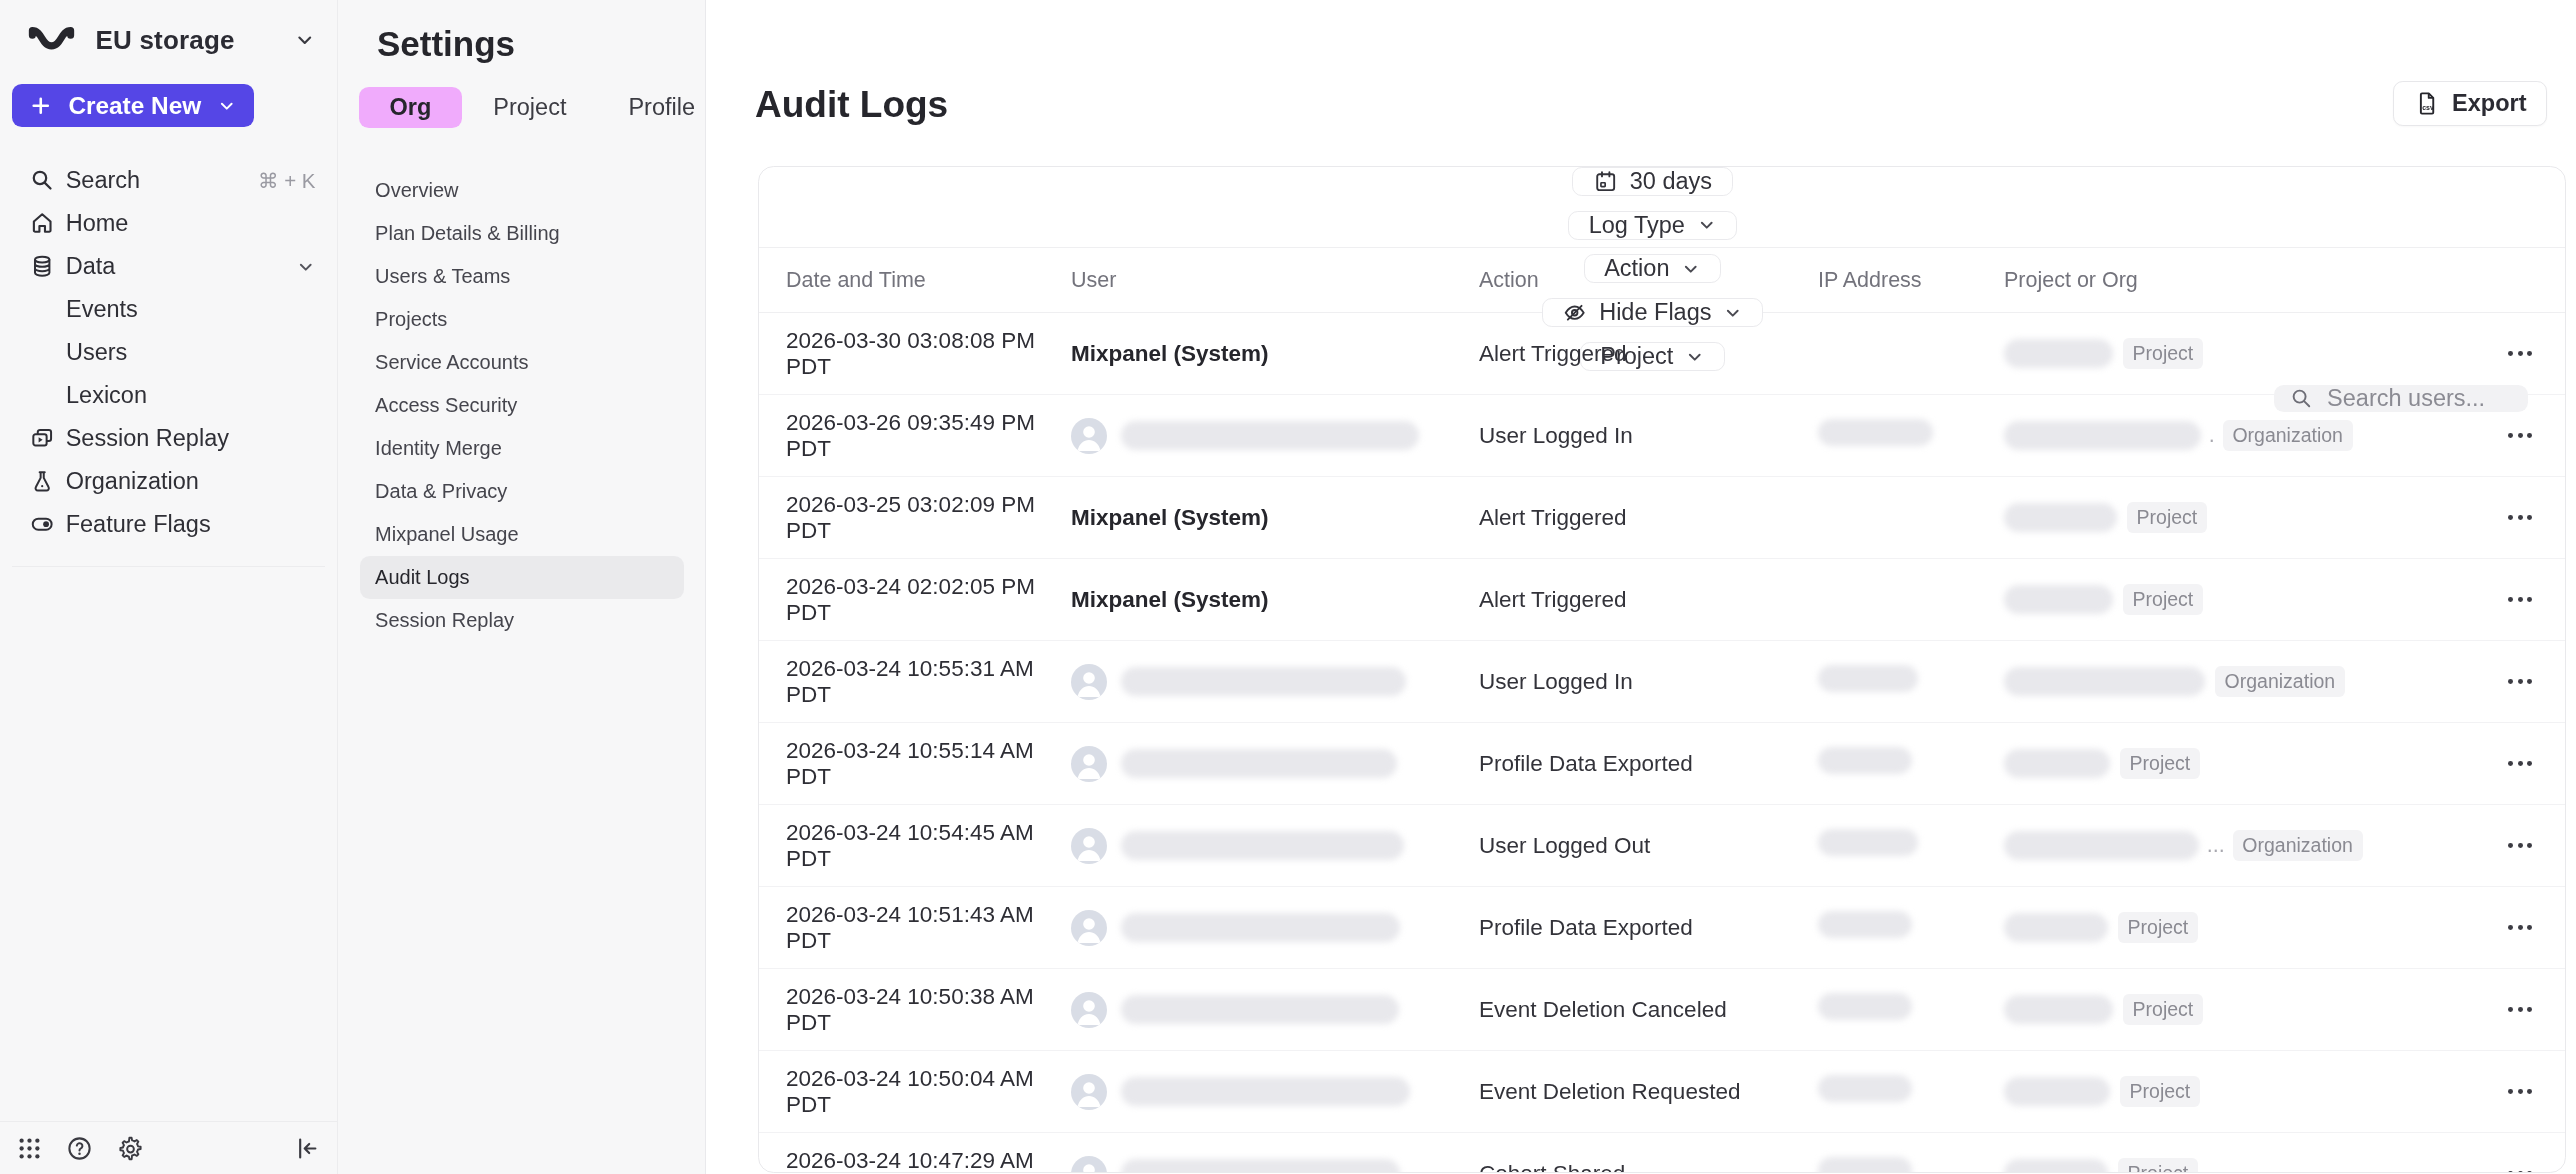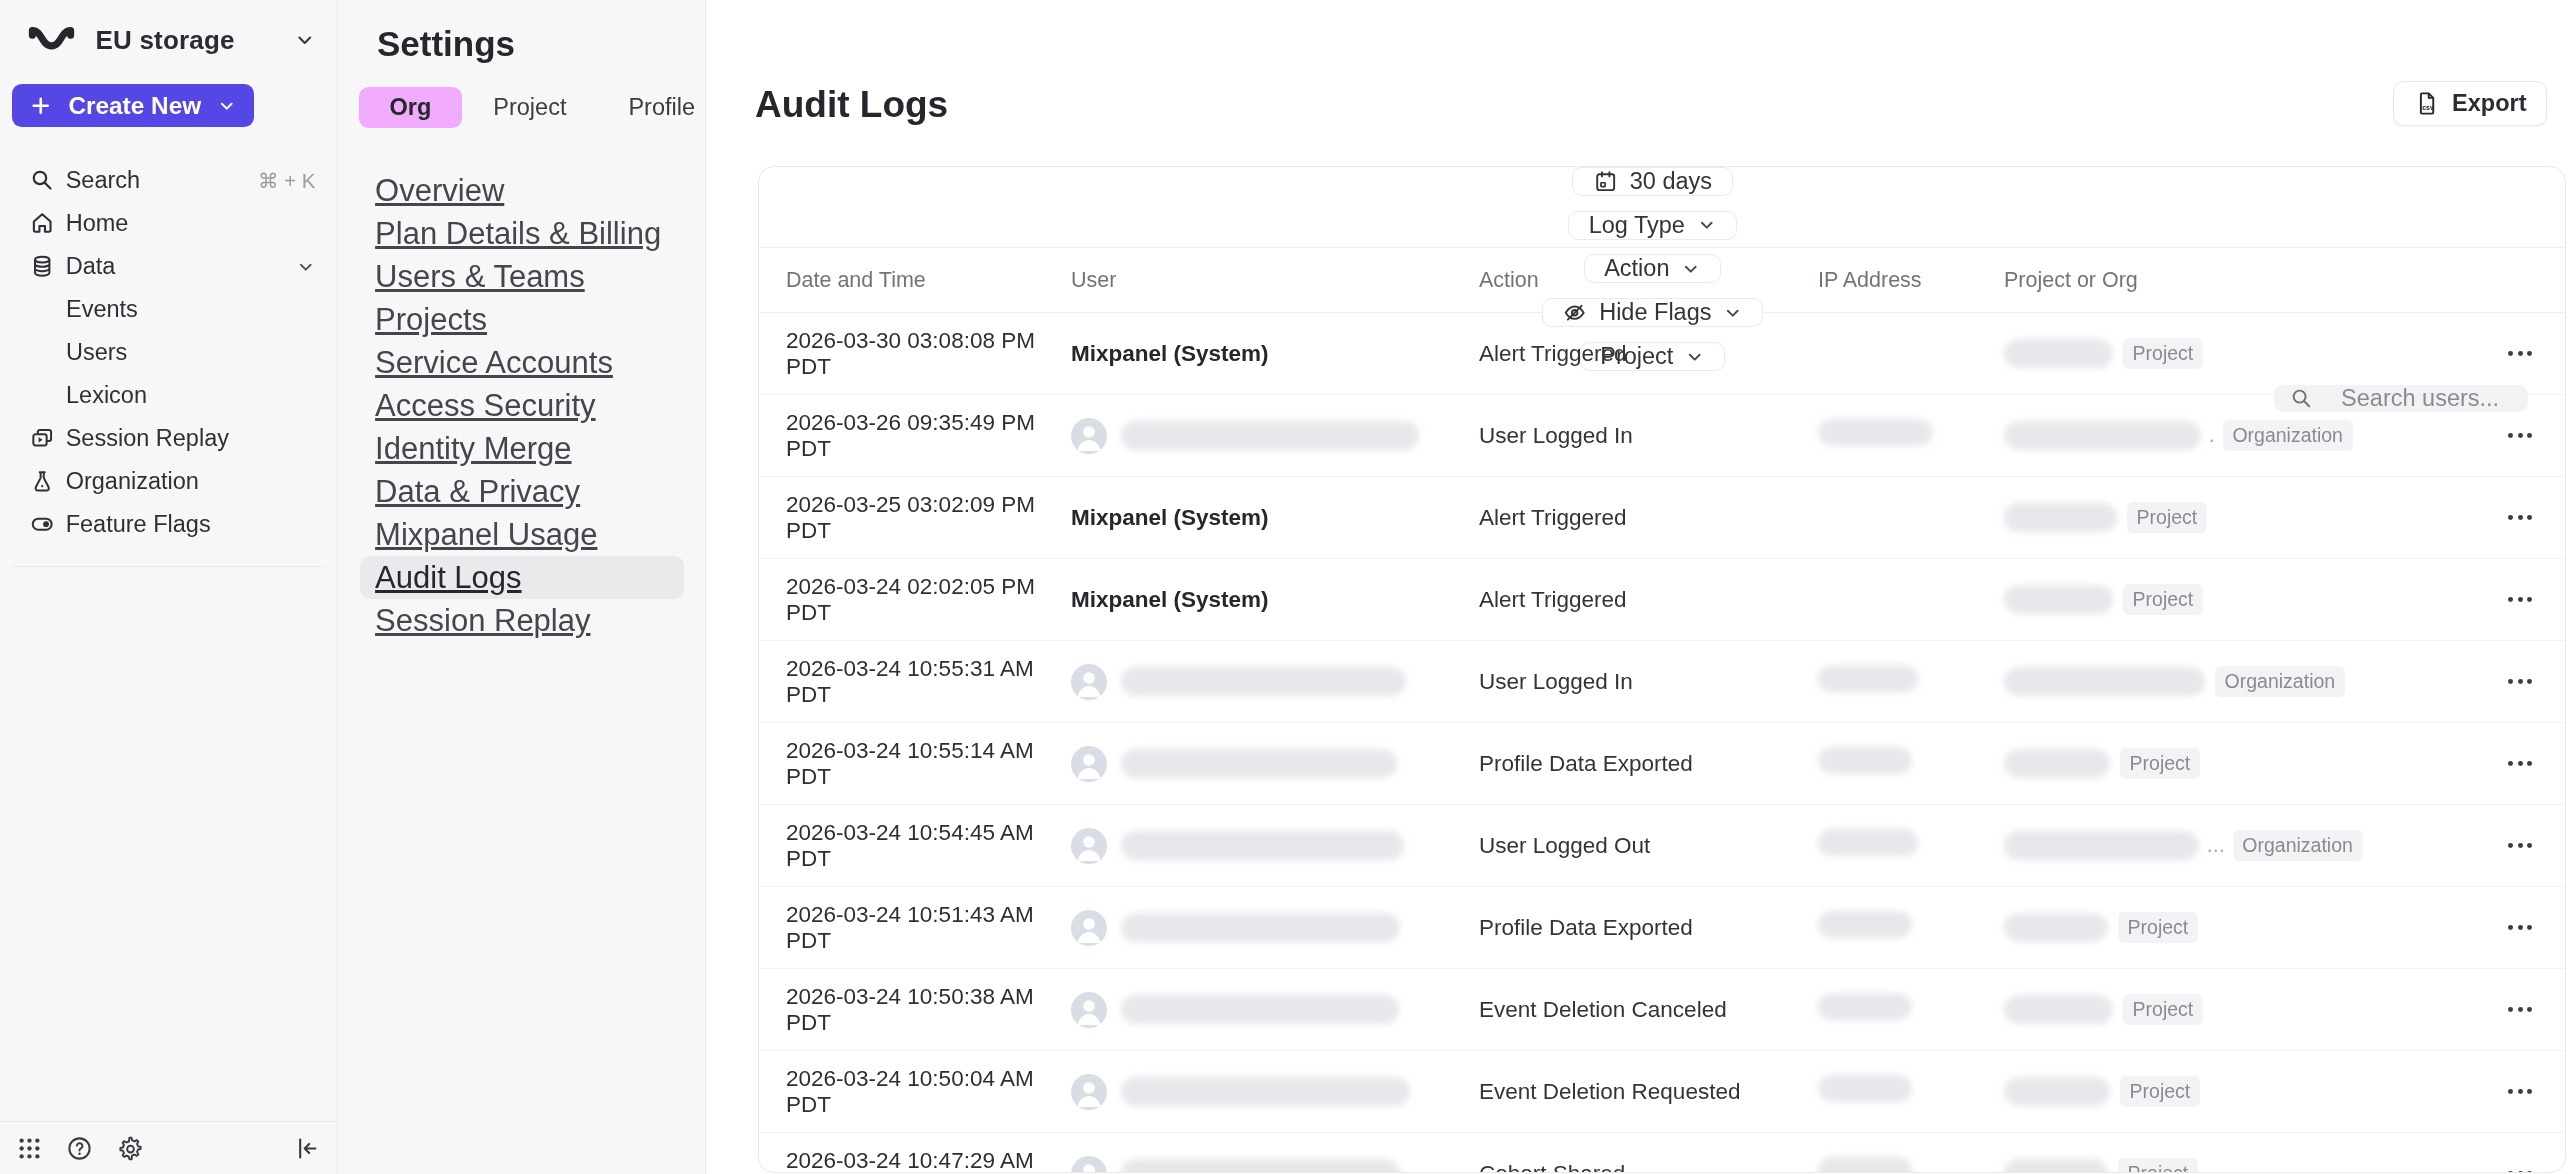--- a/index.html
+++ b/index.html
@@ -32,42 +32,42 @@
 
   
   .settings-panel{position:absolute;left:338px;top:0;width:368px;height:100%;
                   background:#f7f7f8;border-right:1px solid #e9e9ec;box-sizing:border-box;}
   .settings-title{margin:23.5px 0 0 39px;font-size:35px;font-weight:700;color:#26262c;}
   .seg-tabs{display:flex;align-items:center;margin:23.5px 0 0 20.5px;}
   .seg-tab{height:41px;line-height:41px;padding:0 31px;font-size:23.5px;color:#3c3c43;
            border-radius:9.8px;cursor:pointer;}
   .seg-tab.active{background:#f0abfc;font-weight:600;color:#26262c;}
   .set-nav{margin:41px 21.5px 0 21.5px;}
-  .set-item{height:43px;line-height:43px;padding:0 15.6px;font-size:31px;color:#45454d;
-            border-radius:9.8px;cursor:pointer;white-space:nowrap;text-decoration:underline;}
+  .set-item{height:43px;line-height:43px;padding:0 15.6px;font-size:20px;color:#45454d;
+            border-radius:9.8px;cursor:pointer;white-space:nowrap;}
   .set-item.active{background:#eaeaec;color:#26262c;}
 
   
   .main{position:absolute;left:707px;top:0;right:0;height:100%;background:#fff;}
   .page-title{position:absolute;left:48px;top:84px;font-size:37px;font-weight:700;color:#26262c;}
   .export-btn{position:absolute;right:29px;top:81px;height:45px;display:flex;align-items:center;gap:11.7px;
               padding:0 19.5px;background:#fff;border:1px solid #e7e7ea;border-radius:9.8px;
               font-size:23.5px;font-weight:600;color:#2b2b33;cursor:pointer;
               font-family:"Liberation Sans",sans-serif;box-shadow:0 1px 2px rgba(0,0,0,.03);}
 
   .card{position:absolute;left:51px;right:9.8px;top:166px;bottom:2px;border:1px solid #e9e9ec;
         border-radius:15.6px;background:#fff;overflow:hidden;box-sizing:border-box;}
   .filter-row{height:81px;display:flex;align-items:center;gap:14.7px;padding:0 37px 0 17.6px;
               border-bottom:1px solid #efeff1;box-sizing:border-box;flex-direction:column;}
   .filter-btn{height:45px;display:flex;align-items:center;gap:11.7px;padding:0 19.5px;background:#fff;
               border:1px solid #eaeaed;border-radius:9.8px;font-size:23.5px;font-weight:500;color:#33333a;
               cursor:pointer;font-family:"Liberation Sans",sans-serif;white-space:nowrap;}
   .filter-btn .chev{display:flex;color:#4a4a52;}
   .search-box{margin-left:auto;width:223px;height:44px;background:#f2f2f4;border-radius:9.8px;
-              display:flex;align-items:center;gap:28px;padding:0 15.6px;cursor:text;}
+              display:flex;align-items:center;gap:14px;padding:0 15.6px;cursor:text;}
   .search-box .ph{font-size:23.5px;color:#8b8b93;}
   .search-box .ic{display:flex;color:#6d6d76;}
 
   .grid-cols{display:grid;grid-template-columns:285px 408px 339px 186px 1fr 78px;
              align-items:center;padding:0 27px;box-sizing:border-box;}
   .thead{height:65px;border-bottom:1px solid #efeff1;color:#73737c;font-size:21.5px;}
   .row{height:82px;border-bottom:1px solid #f2f2f4;font-size:22.5px;color:#33333a;cursor:pointer;}
   .cell-date{color:#2e2e35;}
   .user-cell{display:flex;align-items:center;gap:13.7px;}
   .avatar{width:36px;height:36px;border-radius:50%;background:#d9dde6;overflow:hidden;

